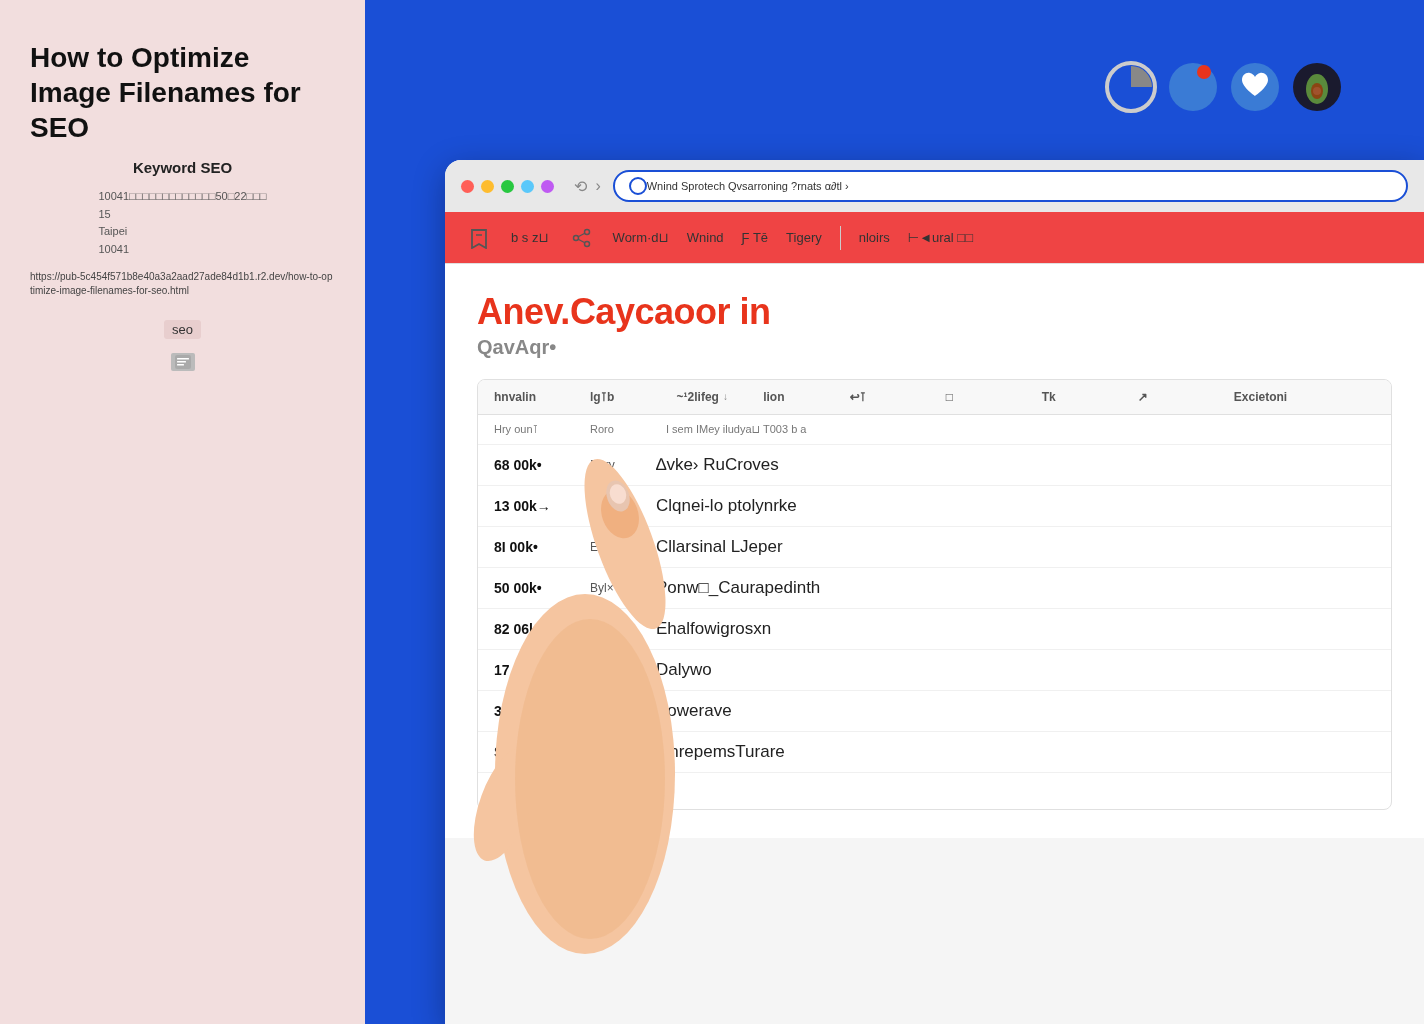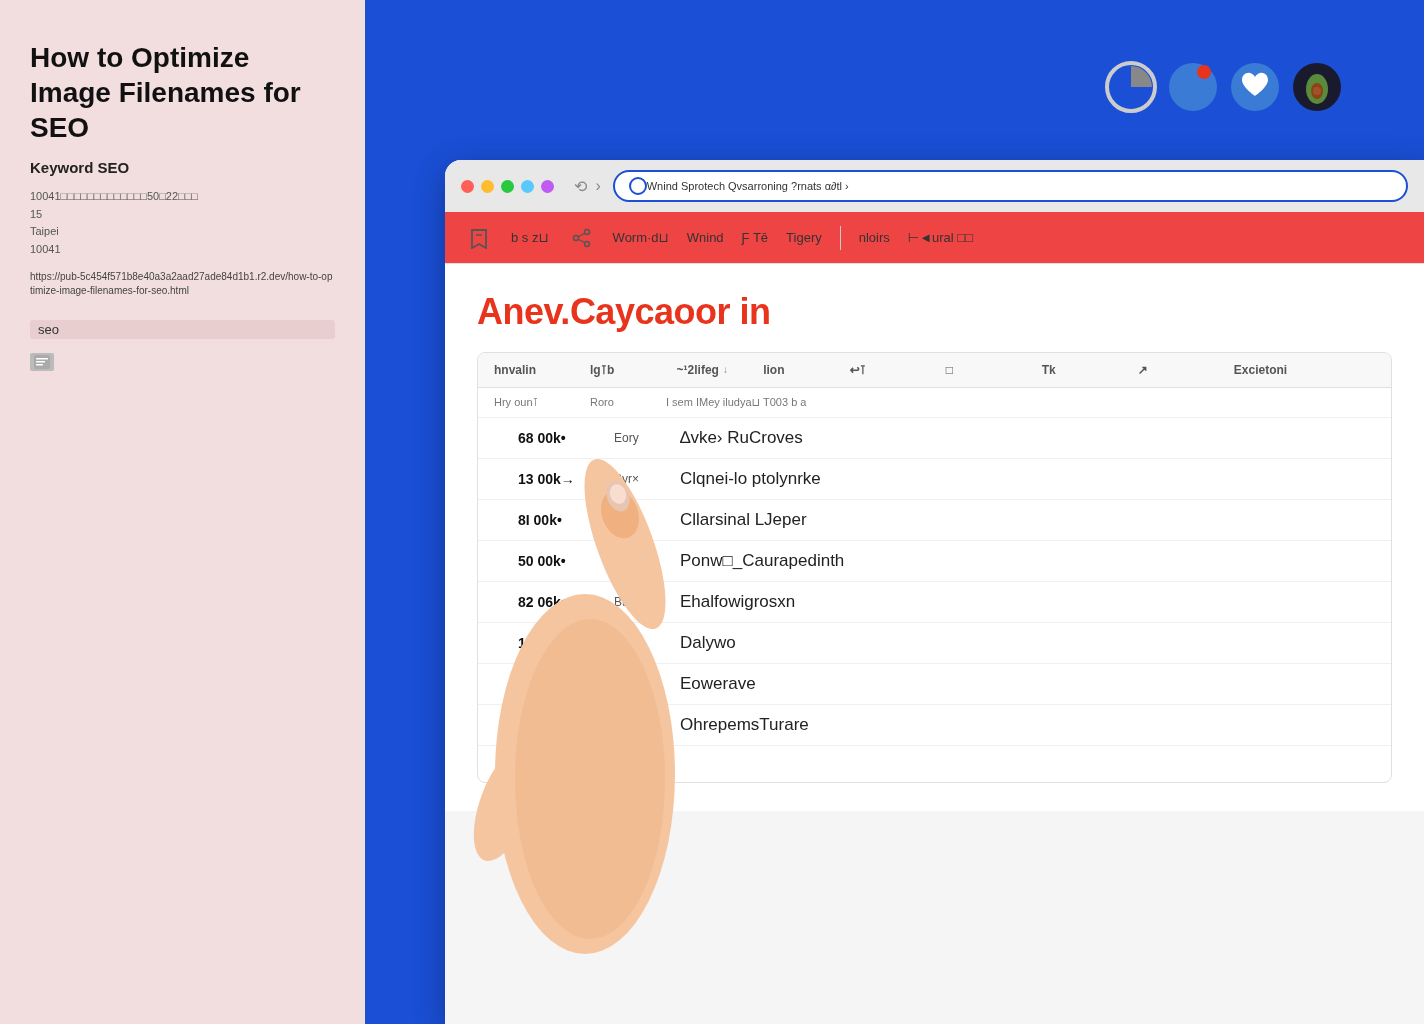--- a/index.html
+++ b/index.html
@@ -14,20 +14,21 @@
     
     .sidebar {
       width: 365px;
       min-width: 365px;
       background: #f2dede;
       height: 1024px;
       padding: 40px 30px 30px 30px;
       display: flex;
       flex-direction: column;
       gap: 8px;
+      align-items: center;
     }
     .sidebar-title {
       font-size: 28px;
       font-weight: 700;
       color: #111;
       line-height: 1.25;
       margin-bottom: 6px;
     }
     .sidebar-subtitle {
       font-size: 15px;
@@ -259,21 +260,20 @@
       padding: 10px 16px;
       gap: 16px;
     }
     .table-row:last-child { border-bottom: none; }
     .td-num {
       font-size: 14px;
       font-weight: 700;
       color: #111;
       width: 80px;
       flex-shrink: 0;
-      margin-left: 24px;
     }
     .td-tag {
       width: 50px;
       font-size: 12px;
       color: #555;
       flex-shrink: 0;
     }
     .td-name {
       flex: 2;
       font-size: 17px;
@@ -395,20 +395,21 @@
       <div class="toolbar-sep"></div>
       <span class="toolbar-label">nloirs</span>
       <span class="toolbar-label">⊢◄ural □□</span>
     </div>
 
     <div class="browser-content">
       <div class="page-title-area">
         <div class="page-headline">
           <span>Anev.</span><span style="color:#e8341c">Caycaoor</span><span> in</span>
         </div>
+        <div class="page-subtitle">QavAqr•</div>
       </div>
 
       <div class="data-table-wrap">
         <div class="table-header">
           <span class="th-item narrow">hnvalin</span>
           <span class="th-item med">lg⊺b</span>
           <span class="th-item med th-filter">
             ~¹2lifeg <span class="th-arrow">↓</span>
           </span>
           <span class="th-item med">lion</span>

